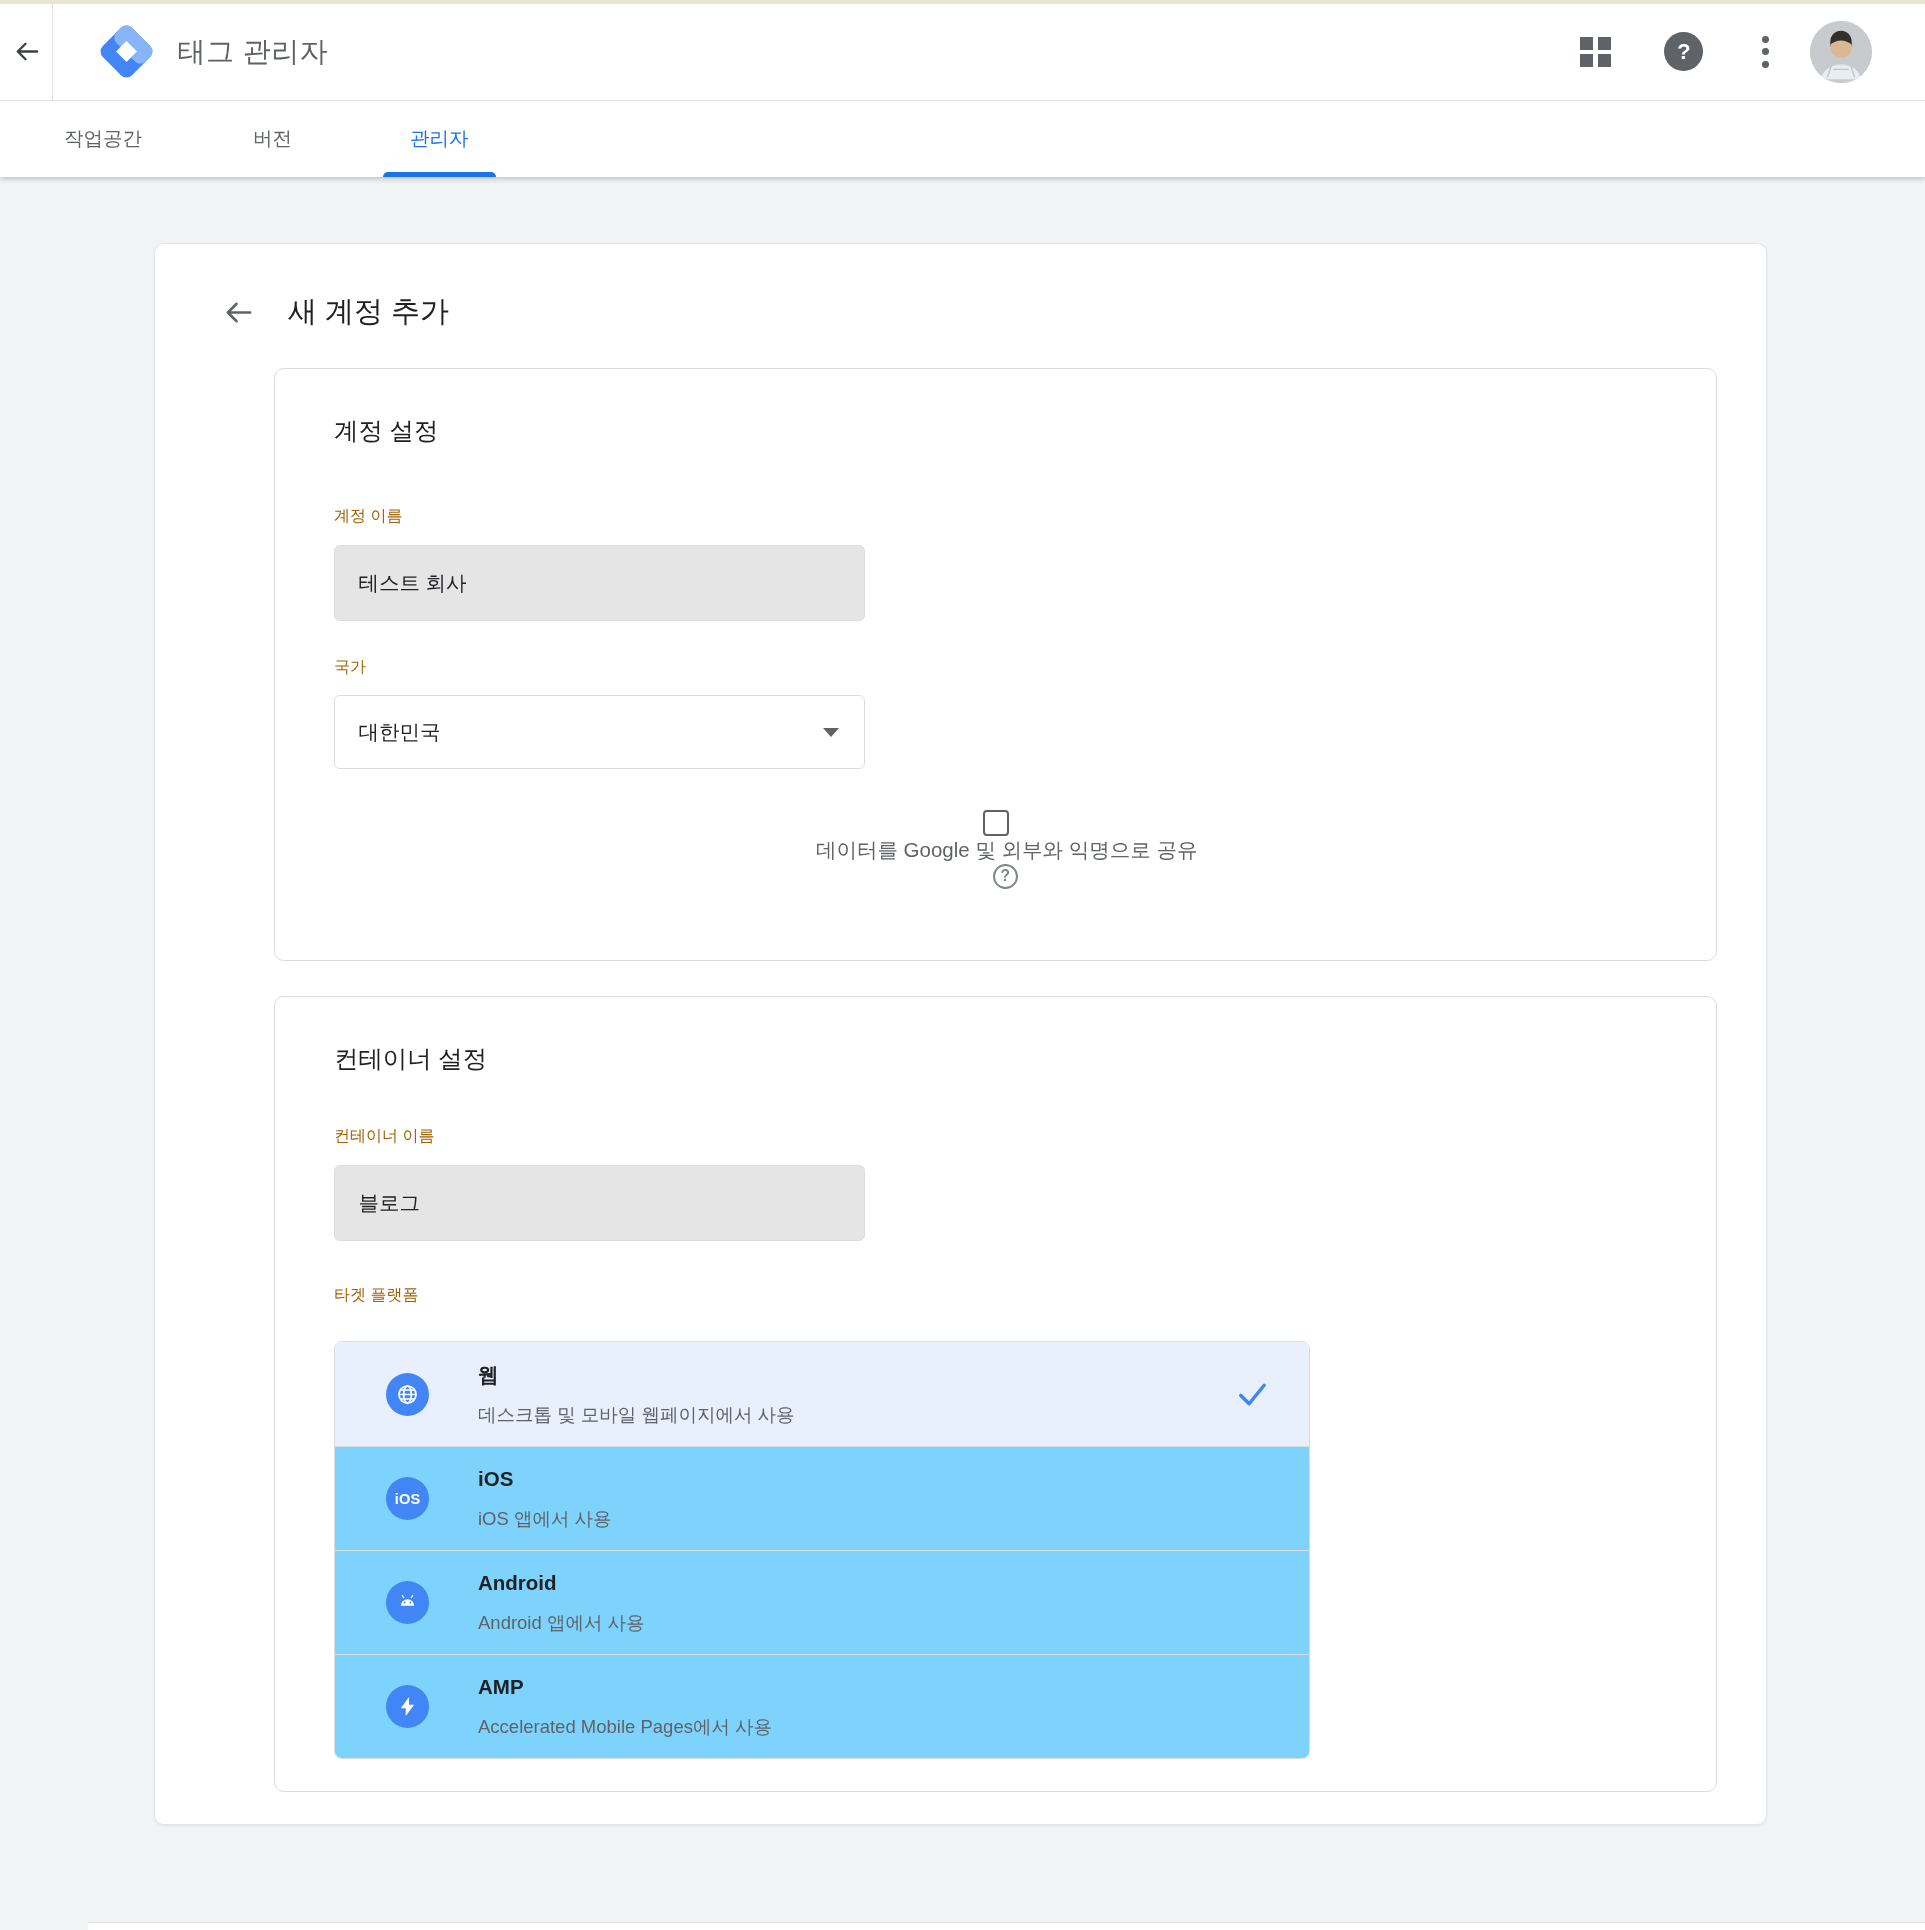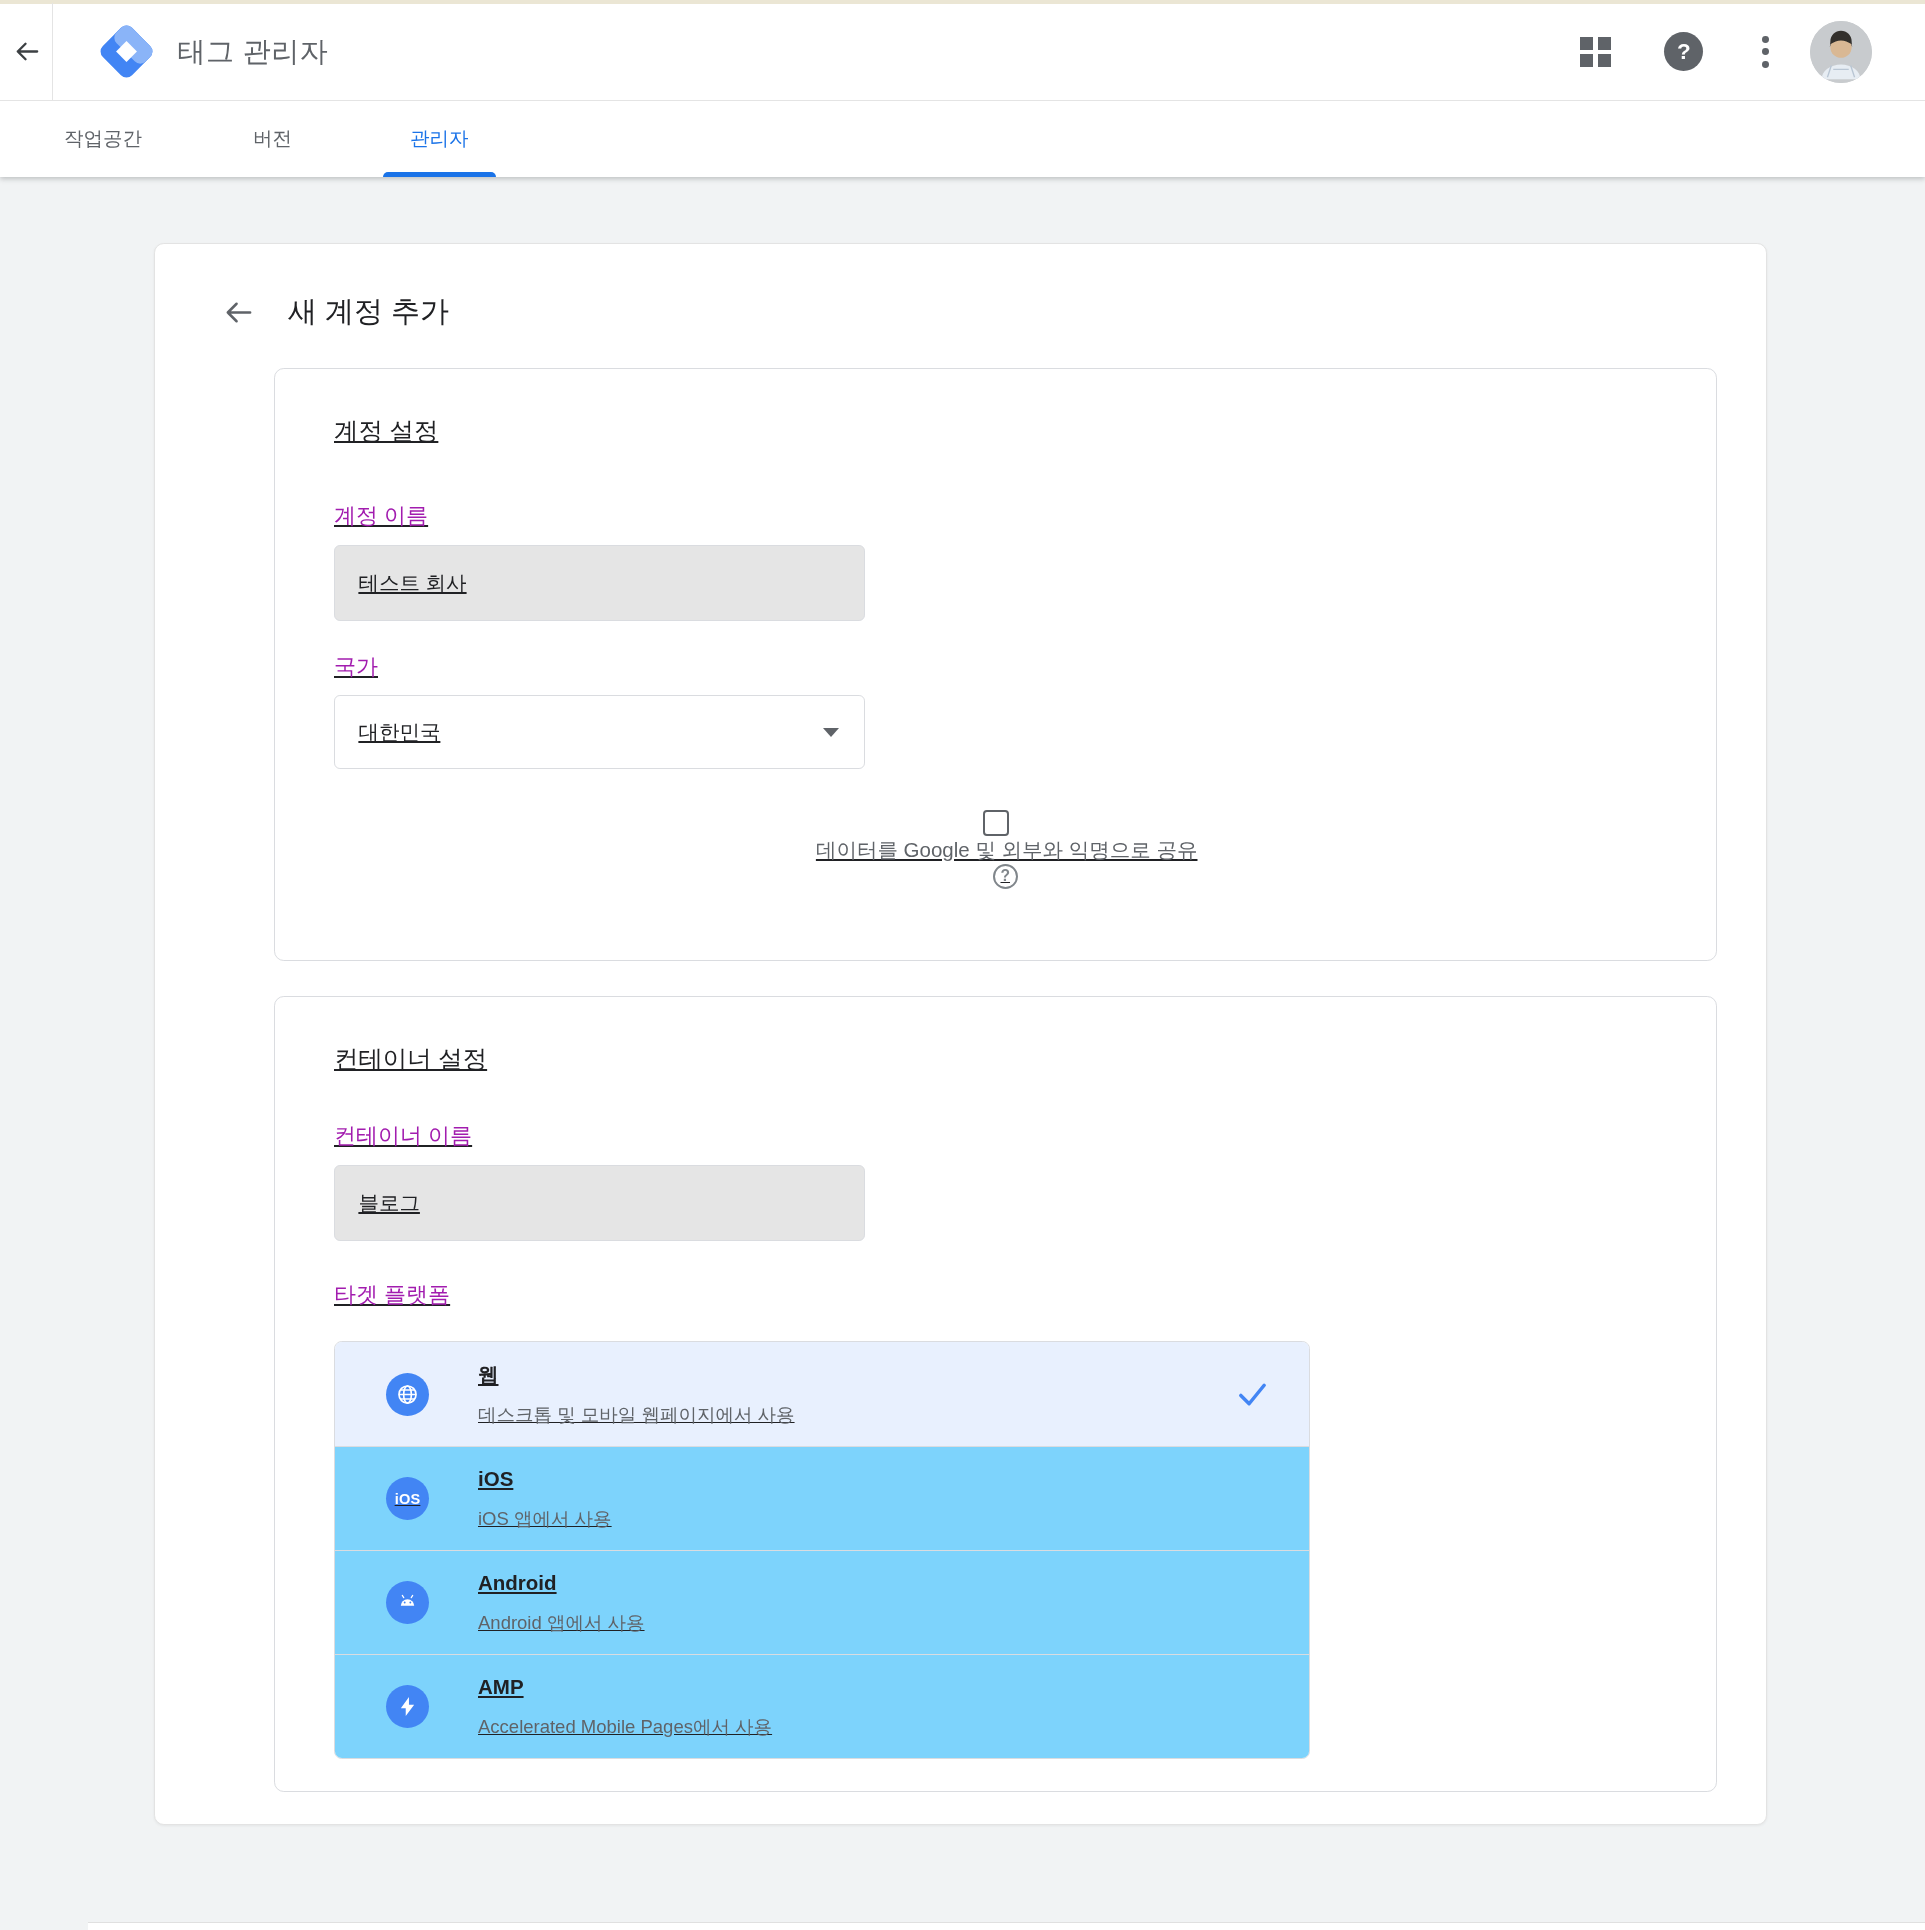--- a/index.html
+++ b/index.html
@@ -61,26 +61,25 @@
     box-shadow:0 1px 2.9px rgba(0,0,0,.06);
     padding-bottom:32px;
   }
   .card-header { display:flex; align-items:center; padding:43px 0 0 67px; height:94px; }
   .card-back { width:33px; height:33px; cursor:pointer; flex:none; }
   .page-title { margin-left:33px; font-size:29px; color:#202124; }
 
   .section-card {
     width:1443px; margin-left:119px; border:1px solid #dadce0; border-radius:9.8px;
     padding:47px 59px 0 59px;
-    text-decoration:underline;
   }
   .section-card.first { margin-top:30px; padding-bottom:71px; }
   .section-card.second { margin-top:35px; padding-bottom:32px; }
   .section-title { font-size:24.4px; color:#202124; line-height:30px; }
-  .field-label { font-size:22px; color:#a21caf; line-height:21.5px; }
+  .field-label { font-size:16px; color:#a16207; line-height:21.5px; }
   .ml-36 { margin-top:35px; }
   .ml-44 { margin-top:43px; }
   .mt-52 { margin-top:51px; }
   .mt-60 { margin-top:59px; }
 
   .text-input {
     display:block; margin-top:18.5px; width:531px; height:76px;
     border:1px solid #dadce0; border-radius:5.9px; background:#e5e5e5;
     font-family:"Liberation Sans", sans-serif;
     font-size:20.5px; color:#202124; padding:0 23.4px; outline:none;

